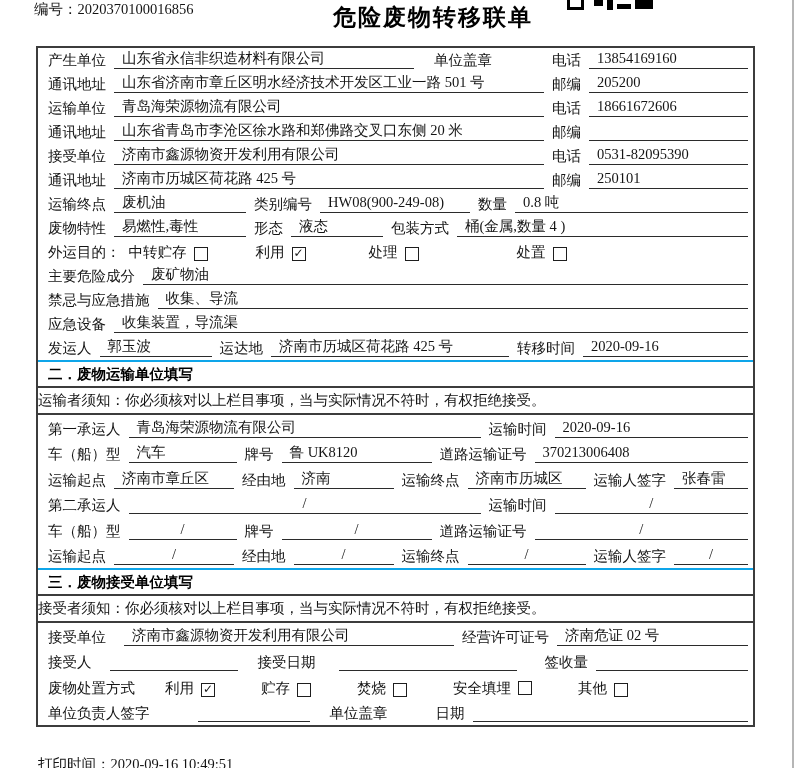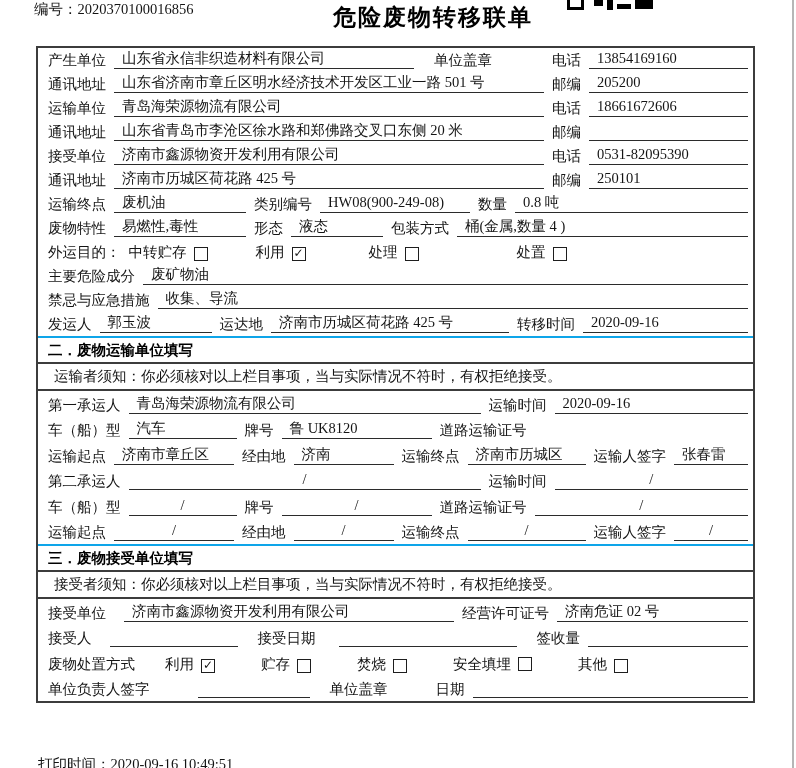--- a/index.html
+++ b/index.html
@@ -25,21 +25,21 @@
   .qr .q5{left:68px;width:18px;height:9px;}
   .page-edge{position:absolute;right:2px;top:0;bottom:0;width:2px;background:#b6b6b6;}
   
   .form{position:absolute;left:36px;top:46px;width:719px;border:2px solid #3c3c3c;background:#fff;box-sizing:border-box;}
   .sec + .sec{border-top:2px solid #0ea5e9;}
   .sec-h{
     height:24px;line-height:24px;border-bottom:2px solid #3c3c3c;padding-left:10px;
     font-family:"Liberation Sans","DejaVu Sans",sans-serif;font-weight:bold;font-size:14.5px;color:#000;
     white-space:nowrap;
   }
-  .notice{height:25px;line-height:25px;border-bottom:2px solid #3c3c3c;padding-left:16px;white-space:nowrap;}
+  .notice{height:25px;line-height:25px;border-bottom:2px solid #3c3c3c;padding-left:0;white-space:nowrap;}
   .row{display:flex;align-items:flex-end;gap:8px;padding:16px 5px 3px 10px;box-sizing:border-box;}
   .s0 .row{height:24px;}
   .s1 .row,.s2 .row{height:25.5px;}
   .grp{display:flex;align-items:flex-end;gap:8px;flex-shrink:0;}
   .lbl{white-space:nowrap;flex-shrink:0;line-height:1.15;}
   .fld{
     border-bottom:1.4px solid #2b2b2b;flex-shrink:0;white-space:nowrap;
     padding:0 2px 1px 8px;box-sizing:border-box;line-height:1.15;min-height:16px;
     overflow:hidden;
   }
@@ -162,20 +162,24 @@
       </div>
       <div class="row">
         <span class="lbl">主要危险成分</span>
         <span class="fld fill"><span class="ftxt">废矿物油</span></span>
       </div>
       <div class="row">
         <span class="lbl">禁忌与应急措施</span>
         <span class="fld fill"><span class="ftxt">收集、导流</span></span>
       </div>
       <div class="row">
+        <span class="lbl">应急设备</span>
+        <span class="fld fill"><span class="ftxt">收集装置，导流渠</span></span>
+      </div>
+      <div class="row">
         <span class="lbl">发运人</span>
         <span class="fld" style="width: 112px;"><span class="ftxt">郭玉波</span></span>
         <span class="lbl">运达地</span>
         <span class="fld" style="width: 238px;"><span class="ftxt">济南市历城区荷花路 425 号</span></span>
         <span class="lbl">转移时间</span>
         <span class="fld fill"><span class="ftxt">2020-09-16</span></span>
       </div>
     </div>
     <div class="sec s1">
       <div class="sec-h">二．废物运输单位填写</div>
@@ -185,20 +189,21 @@
         <span class="fld" style="width: 352px;"><span class="ftxt">青岛海荣源物流有限公司</span></span>
         <span class="lbl">运输时间</span>
         <span class="fld fill"><span class="ftxt">2020-09-16</span></span>
       </div>
       <div class="row">
         <span class="lbl">车（船）型</span>
         <span class="fld" style="width: 108px;"><span class="ftxt">汽车</span></span>
         <span class="lbl">牌号</span>
         <span class="fld" style="width: 150px;"><span class="ftxt">鲁 UK8120</span></span>
         <span class="lbl">道路运输证号</span>
+        <span class="fld fill"><span class="ftxt">370213006408</span></span>
       </div>
       <div class="row">
         <span class="lbl">运输起点</span>
         <span class="fld" style="width: 120px;"><span class="ftxt">济南市章丘区</span></span>
         <span class="lbl">经由地</span>
         <span class="fld" style="width: 100px;"><span class="ftxt">济南</span></span>
         <span class="lbl">运输终点</span>
         <span class="fld" style="width: 118px;"><span class="ftxt">济南市历城区</span></span>
         <span class="lbl">运输人签字</span>
         <span class="fld fill"><span class="ftxt">张春雷</span></span>
@@ -235,21 +240,21 @@
         <span class="lbl">接受单位</span>
         <span class="fld" style="width: 330px; margin-left: 10px;"><span class="ftxt">济南市鑫源物资开发利用有限公司</span></span>
         <span class="lbl">经营许可证号</span>
         <span class="fld fill"><span class="ftxt">济南危证 02 号</span></span>
       </div>
       <div class="row">
         <span class="lbl">接受人</span>
         <span class="fld" style="width: 128px; margin-left: 10px;"><span class="ftxt"></span></span>
         <span class="lbl" style="margin-left: 12px;">接受日期</span>
         <span class="fld" style="width: 178px; margin-left: 15px;"><span class="ftxt"></span></span>
-        <span class="lbl" style="margin-left: 12px;">签收量</span>
+        <span class="lbl" style="margin-left: 20px;">签收量</span>
         <span class="fld fill"><span class="ftxt"></span></span>
       </div>
       <div class="row">
         <span class="lbl">废物处置方式</span>
         <span class="chk" style="margin-left: 22px;">
           <span class="clbl">利用</span>
           <span class="box">
             <span class="mark">✓</span>
           </span>
         </span>

